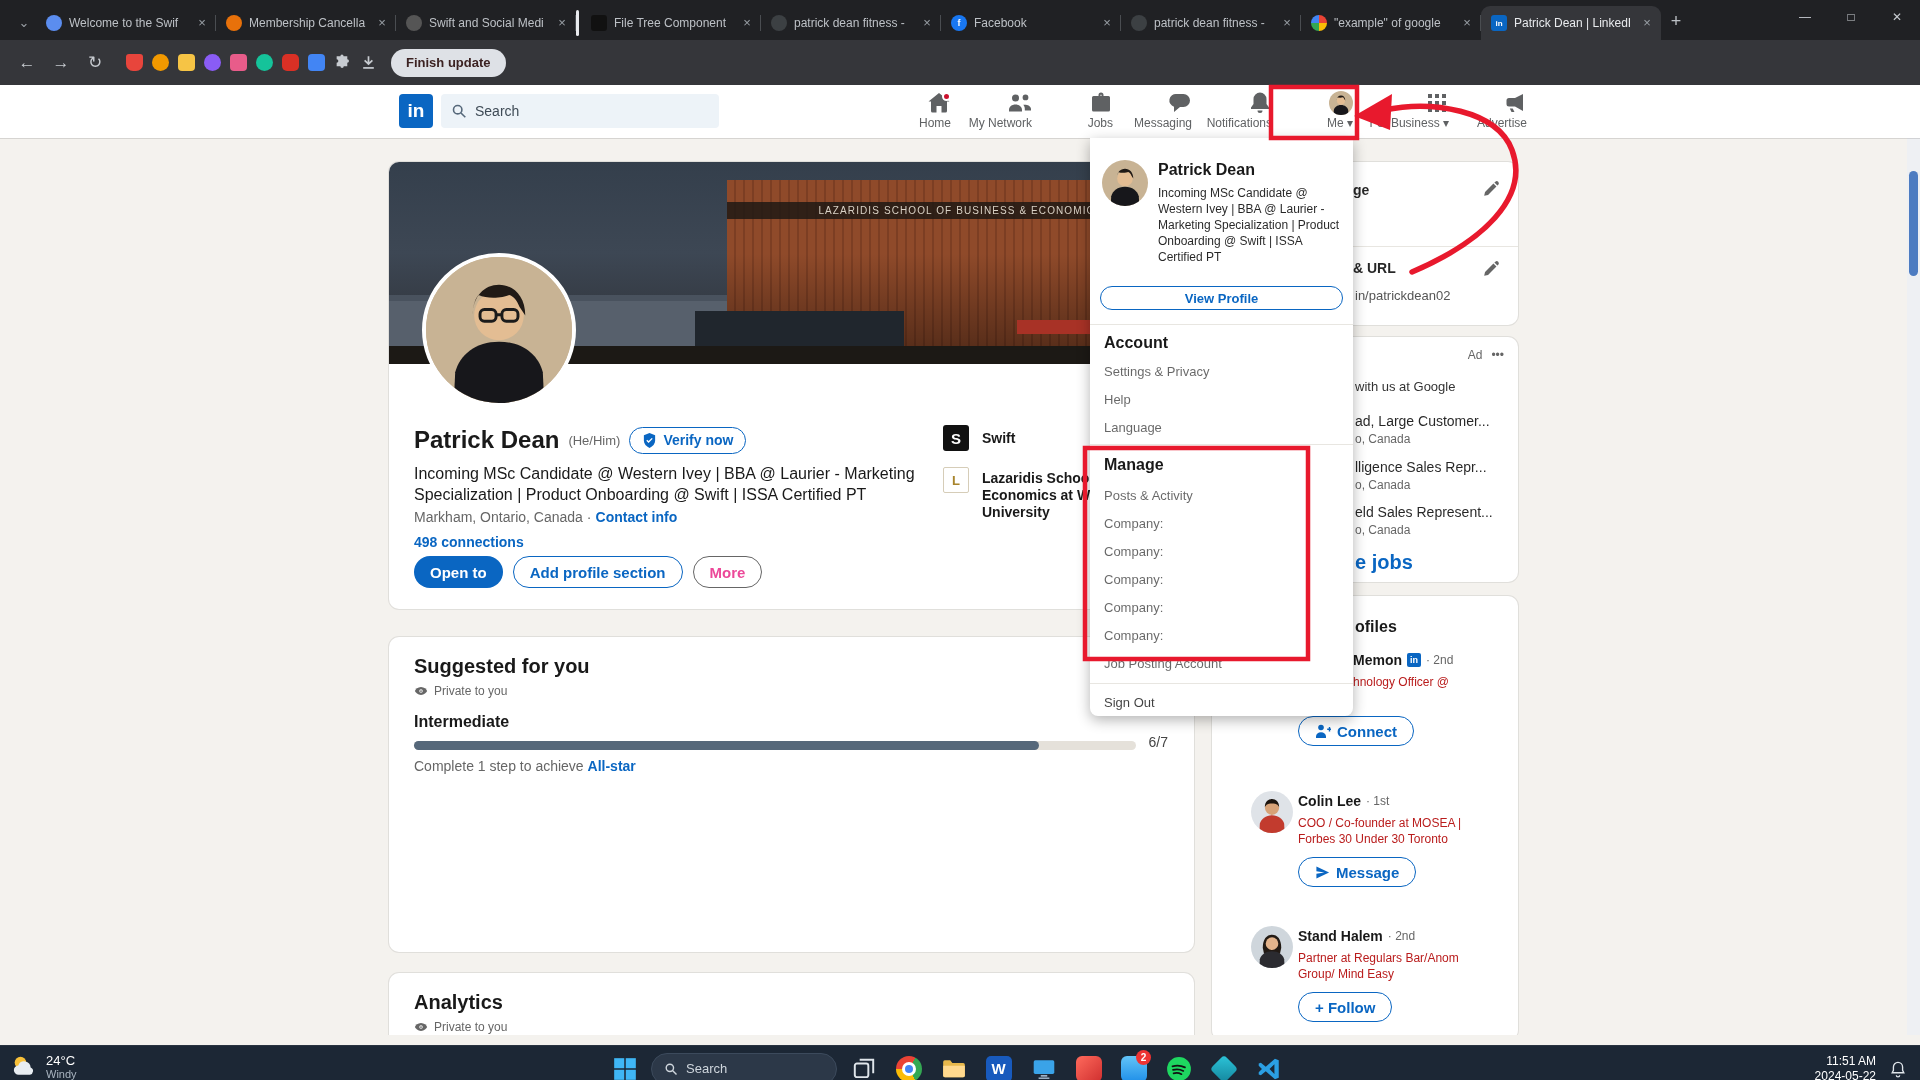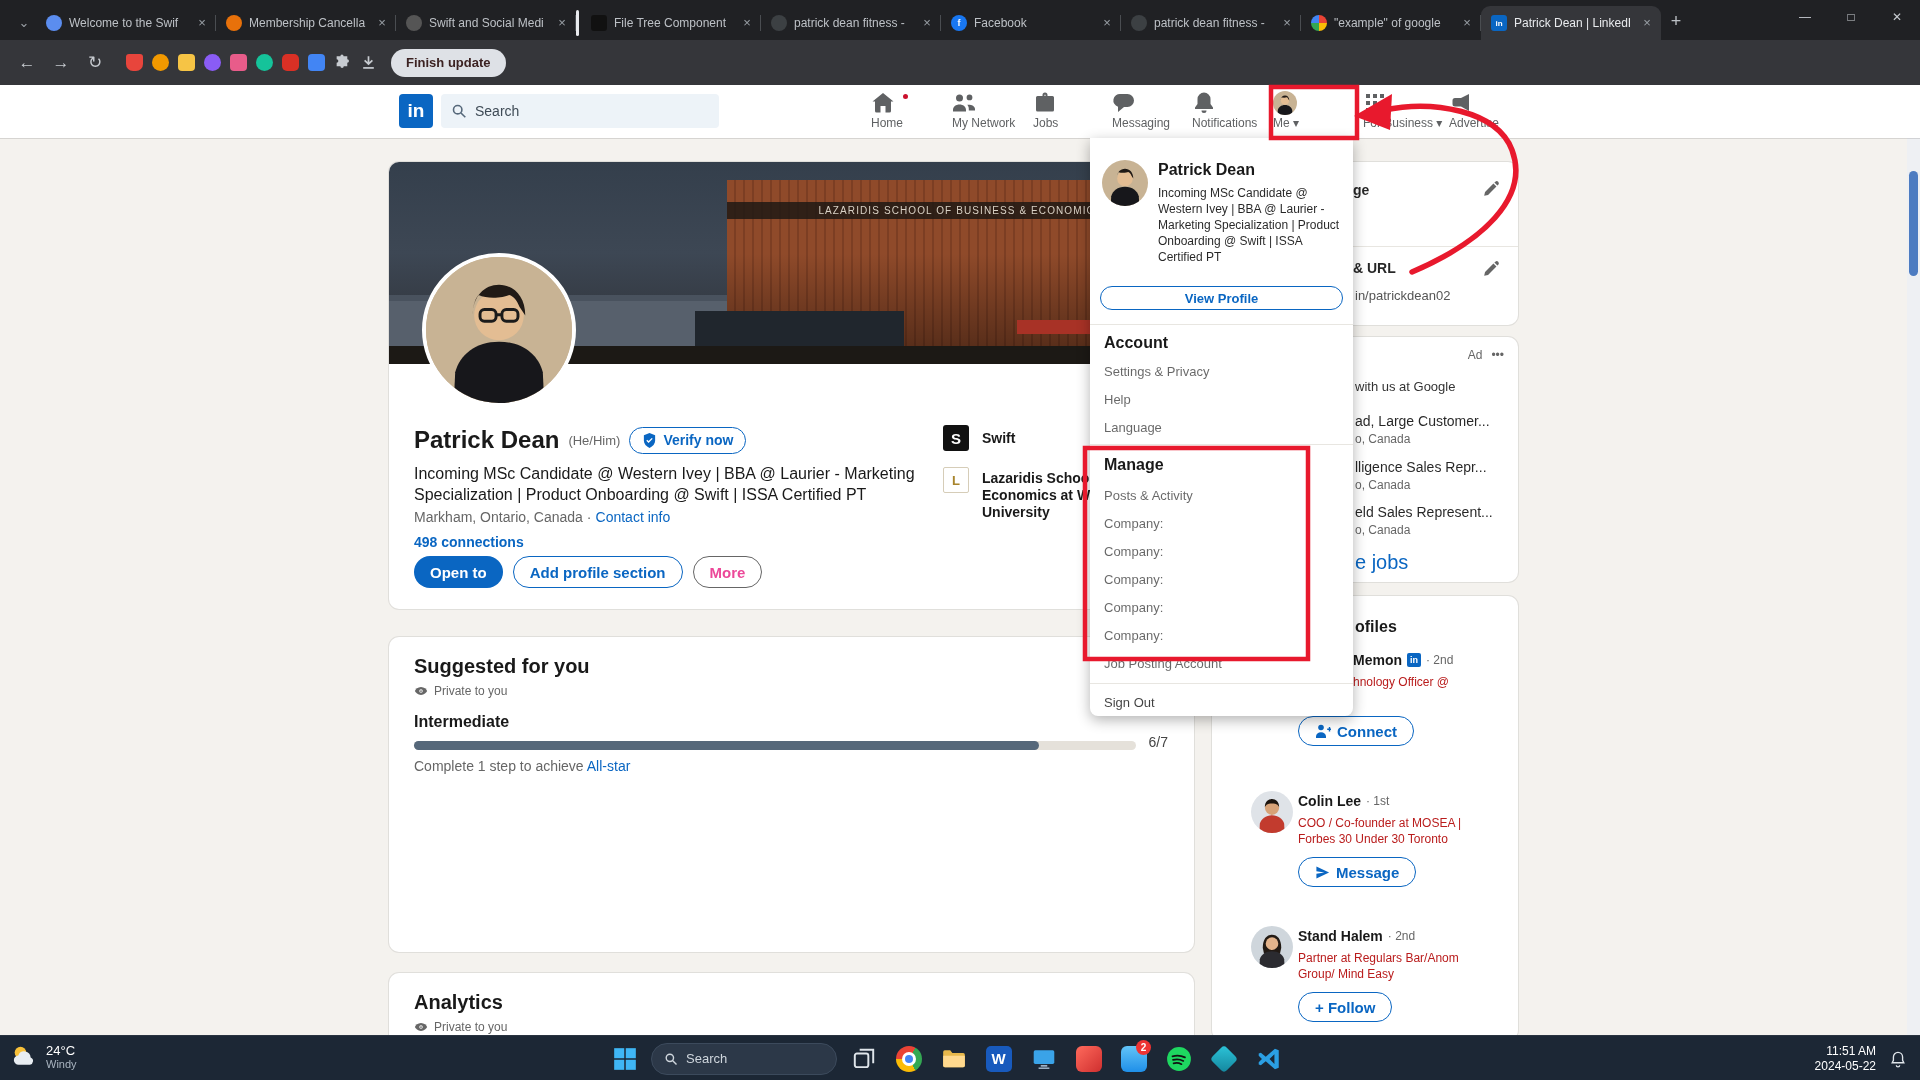--- a/index.html
+++ b/index.html
@@ -45,21 +45,21 @@
 .e6{background:#15c39a;border-radius:50%}
 .e7{background:#d93025;border-radius:5px}
 .e8{background:#4285f4;border-radius:4px}
 .finish-btn{margin-left:14px;height:28px;padding:0 15px;border-radius:14px;background:#dee1e6;color:#3c2222;font-size:13px;font-weight:bold;display:flex;align-items:center;flex:none}
 
 
 .page{position:absolute;top:85px;left:0;width:1920px;height:950px;background:#f4f2ee;overflow:hidden}
 .li-nav{position:absolute;top:0;left:0;width:1920px;height:53px;background:#fff;box-shadow:0 1px 0 rgba(0,0,0,.12);z-index:5}
 .li-logo{position:absolute;left:399px;top:9px;width:34px;height:34px;background:#0a66c2;border-radius:4px;color:#fff;font-weight:bold;font-size:19px;display:flex;align-items:center;justify-content:center}
 .li-search{position:absolute;left:441px;top:9px;width:278px;height:34px;background:#edf3f8;border-radius:4px;display:flex;align-items:center;padding:0 10px;gap:8px;color:#3f4b56;font-size:14px}
-.nav-item{position:absolute;top:6px;width:80px;height:46px;display:flex;flex-direction:column;align-items:flex-start;color:#5f6163;font-size:12px}
+.nav-item{position:absolute;top:6px;width:80px;height:46px;display:flex;flex-direction:column;align-items:flex-end;color:#5f6163;font-size:12px}
 .nav-item svg{width:24px;height:24px;fill:#5f6163;flex:none}
 .nav-label{margin-top:1px;white-space:nowrap}
 .nav-sep{position:absolute;left:1358px;top:11px;width:1px;height:31px;background:#d9d9d9}
 .home-dot{position:absolute;top:1px;margin-left:30px;width:9px;height:9px;border-radius:50%;background:#cb112d;border:2px solid #fff}
 .mini-ava{width:24px;height:24px;border-radius:50%;overflow:hidden;flex:none}
 
 .card{position:absolute;background:#fff;border-radius:10px;box-shadow:0 0 0 1px rgba(0,0,0,.08)}
 
 
 .cover{position:absolute;top:0;left:0;width:805px;height:202px;border-radius:10px 10px 0 0;overflow:hidden;background:linear-gradient(180deg,#343f4c 0%,#3d4754 45%,#2c2e33 100%)}
@@ -72,21 +72,21 @@
 .cov-awn{position:absolute;left:78%;bottom:15%;width:19%;height:7%;background:#a83226}
 .cov-ground{position:absolute;left:0;bottom:0;width:100%;height:9%;background:#1c1915}
 .avatar-xl{position:absolute;left:33px;top:91px;width:154px;height:154px;border-radius:50%;border:4px solid #fff;overflow:hidden;background:#c8b394}
 .p-name-row{position:absolute;left:25px;top:264px;display:flex;align-items:center;gap:9px}
 .p-name{font-size:24px;font-weight:bold;color:#1a1a1a}
 .p-pron{font-size:13px;color:#666}
 .verify-chip{display:inline-flex;align-items:center;gap:6px;height:27px;padding:0 12px;border:1px solid #0a66c2;border-radius:14px;color:#0a66c2;font-size:14px;font-weight:bold}
 .p-headline{position:absolute;left:25px;top:301px;width:517px;font-size:16px;line-height:21px;color:rgba(0,0,0,.9)}
 .p-loc{position:absolute;left:25px;top:347px;font-size:14px;color:#666}
 .p-loc .dot{margin:0 4px}
-.link-bold{color:#0a66c2;font-weight:normal}
+.link-bold{color:#0a66c2;font-weight:bold}
 .p-conn{position:absolute;left:25px;top:372px;font-size:14px;font-weight:bold;color:#0a66c2}
 .p-btns{position:absolute;left:25px;top:394px;display:flex;gap:10px}
 .pill{height:32px;padding:0 16px;border-radius:16px;display:inline-flex;align-items:center;justify-content:center;font-size:15px;font-weight:bold;gap:6px}
 .pill-primary{background:#0a66c2;color:#fff}
 .pill-blue{border:1.5px solid #0a66c2;color:#0a66c2;background:#fff}
 .pill-gray{border:1px solid #666;color:#ec4899;background:#fff}
 .aff-row{position:absolute;left:554px;display:flex;gap:13px;align-items:flex-start}
 .aff-logo{width:26px;height:26px;flex:none;display:flex;align-items:center;justify-content:center;font-weight:bold;font-size:15px}
 .aff-swift{background:#111;color:#fff;border-radius:3px}
 .aff-laz{background:#fff;border:1px solid #d6cdb8;color:#a8842c;border-radius:2px;font-size:13px}
@@ -130,21 +130,21 @@
 .dd-item{position:absolute;left:14px;font-size:13px;color:rgba(0,0,0,.6)}
 
 
 .annot{position:absolute;left:0;top:0;width:1920px;height:1080px;z-index:100;pointer-events:none}
 
 
 .scrollbar{position:absolute;right:0;top:53px;width:13px;height:897px;background:#eef0f3}
 .sb-thumb{position:absolute;right:2px;top:33px;width:9px;height:105px;border-radius:5px;background:#4d7cc1}
 
 
-.taskbar{position:absolute;bottom:0;left:0;width:1920px;height:45px;background:#1c2735;border-top:1px solid rgba(255,255,255,.06)}
+.taskbar{position:absolute;bottom:0;left:0;width:1920px;height:35px;background:#1c2735;border-top:1px solid rgba(255,255,255,.06)}
 .weather{position:absolute;left:10px;top:6px;display:flex;align-items:center;gap:8px}
 .weather svg{width:28px;height:28px}
 .w-temp{font-size:13px;color:#fff}
 .w-cond{font-size:11px;color:#a9b4c0}
 .tb-center{position:absolute;left:606px;top:4px;display:flex;align-items:center;gap:8px}
 .app{width:37px;height:37px;display:flex;align-items:center;justify-content:center;position:relative;flex:none}
 .app svg{width:26px;height:26px}
 .tb-search{width:186px;height:32px;border-radius:16px;background:#2c3848;border:1px solid #3c4a5c;display:flex;align-items:center;padding:0 12px;gap:8px;color:#cfd6dd;font-size:13px;flex:none}
 .chrome-ball{width:26px;height:26px;border-radius:50%;background:conic-gradient(from -90deg,#ea4335 0 120deg,#34a853 120deg 240deg,#fbbc05 240deg 360deg);position:relative}
 .chrome-ball:after{content:"";position:absolute;left:6px;top:6px;width:14px;height:14px;border-radius:50%;background:#fff}

